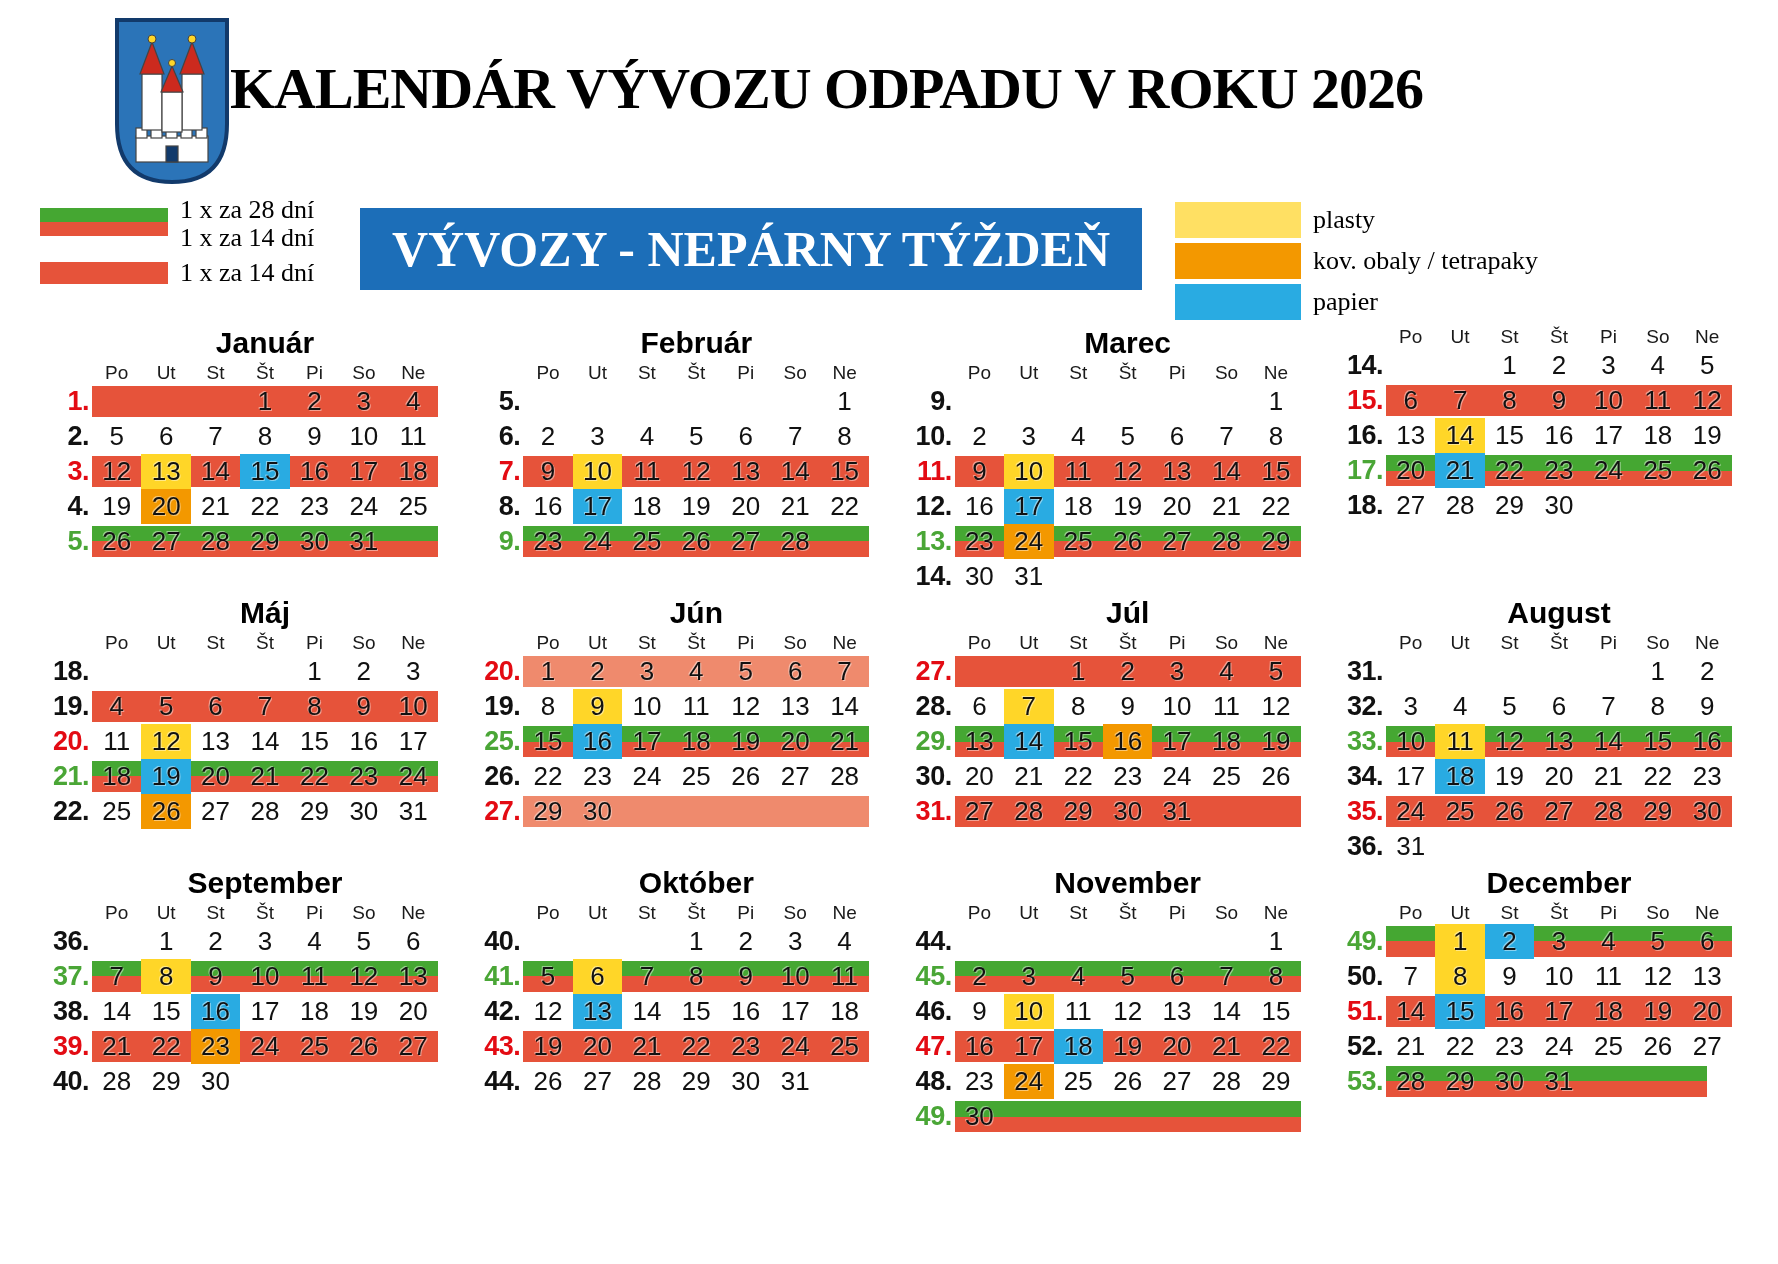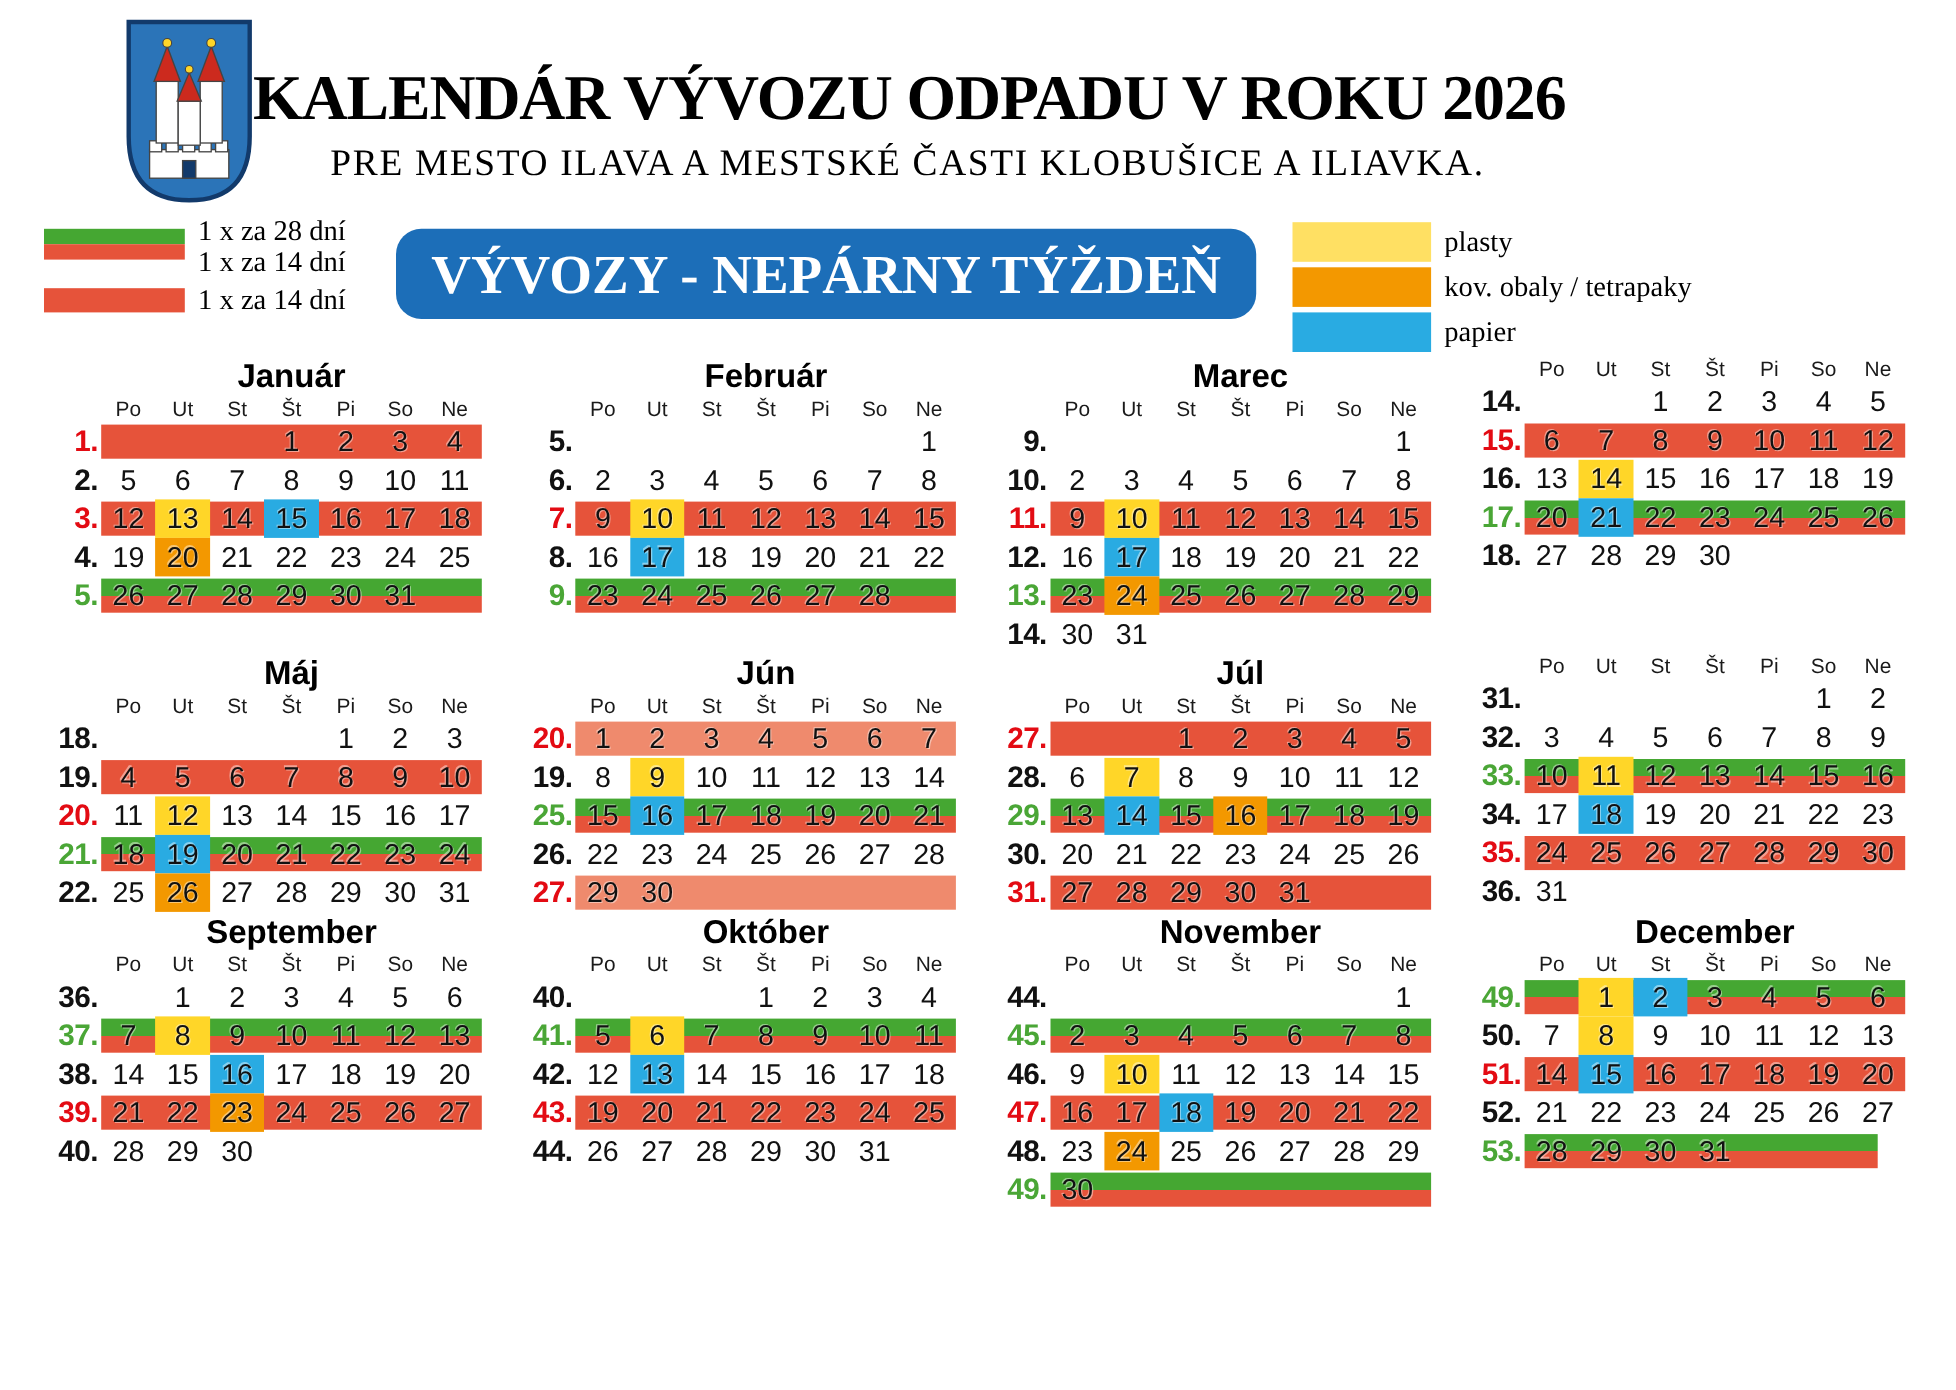--- a/index.html
+++ b/index.html
@@ -10,21 +10,21 @@
   .logo { position:absolute; left:112px; top:16px; width:120px; height:170px; }
   .title { margin:0; padding-top:55px; margin-left:230px; width:1190px; text-align:center;
            font-family:"Liberation Serif",serif; font-weight:bold; font-size:58px; letter-spacing:-1px; color:#000; white-space:nowrap; }
   .subtitle { margin-left:230px; width:1190px; text-align:center; font-family:"Liberation Serif",serif;
               font-size:34px; letter-spacing:1.5px; margin-top:8px; color:#000; white-space:nowrap; }
 
   
   .legend-section { position:relative; height:118px; }
   .banner { position:absolute; left:360px; top:20px; width:782px; height:82px; background:var(--banner_blue);
             color:#fff; display:flex; align-items:center; justify-content:center;
-            font-family:"Liberation Serif",serif; font-weight:bold; font-size:50px; white-space:nowrap;border-radius:23px; }
+            font-family:"Liberation Serif",serif; font-weight:bold; font-size:50px; white-space:nowrap; }
   .lg-left-double { position:absolute; left:40px; top:20px; width:128px; }
   .lg-left-double .g { height:14px; background:var(--green_band); }
   .lg-left-double .r { height:14px; background:var(--red_band); }
   .lg-left-lbls { position:absolute; left:180px; top:8px; font-family:"Liberation Serif",serif; font-size:26px; line-height:28px; }
   .lg-left-single { position:absolute; left:40px; top:74px; width:128px; height:22px; background:var(--red_band); }
   .lg-left-single-lbl { position:absolute; left:180px; top:70px; font-family:"Liberation Serif",serif; font-size:26px; }
   .lg-right { position:absolute; left:1175px; top:14px; }
   .lg-right-row { display:flex; align-items:center; margin-bottom:5px; }
   .lg-swatch { width:126px; height:36px; margin-right:12px; }
   .sw-plasty { background:var(--legend_yellow); }
@@ -76,21 +76,20 @@
       <polygon points="28,58 40,26 52,58" fill="#cc2a1e"></polygon>
       <polygon points="68,58 80,26 92,58" fill="#cc2a1e"></polygon>
       <polygon points="49,76 60,50 71,76" fill="#cc2a1e"></polygon>
       <rect x="54" y="130" width="12" height="16" fill="#123a6b"></rect>
     </g>
     <circle cx="40" cy="23" r="4" fill="#ffd628" stroke="#444" stroke-width="1"></circle>
     <circle cx="80" cy="23" r="4" fill="#ffd628" stroke="#444" stroke-width="1"></circle>
     <circle cx="60" cy="47" r="3.5" fill="#ffd628" stroke="#444" stroke-width="1"></circle>
   </svg>
   <h1 class="title">KALENDÁR VÝVOZU ODPADU V ROKU 2026</h1>
-  <div class="subtitle">PRE MESTO ILAVA A MESTSKÉ ČASTI KLOBUŠICE A ILIAVKA.</div>
 </div>
 
 <div class="legend-section">
   <div class="lg-left-double">
     <div class="g"></div>
     <div class="r"></div>
   </div>
   <div class="lg-left-lbls">
     <div>1 x za 28 dní</div>
     <div>1 x za 14 dní</div>
@@ -596,20 +595,21 @@
         <span class="day">27</span>
         <span class="day">28</span>
         <span class="day">29</span>
         <span class="day">30</span>
         <span class="day">31</span>
         <span class="day"></span>
         <span class="day"></span>
       </div>
     </div>
     <div class="month">
+      <div class="month-title">August</div>
       <div class="dow-row" style="grid-column: 1;">
         <span></span>
         <span class="dow">Po</span>
         <span class="dow">Ut</span>
         <span class="dow">St</span>
         <span class="dow">Št</span>
         <span class="dow">Pi</span>
         <span class="dow">So</span>
         <span class="dow">Ne</span>
       </div>

